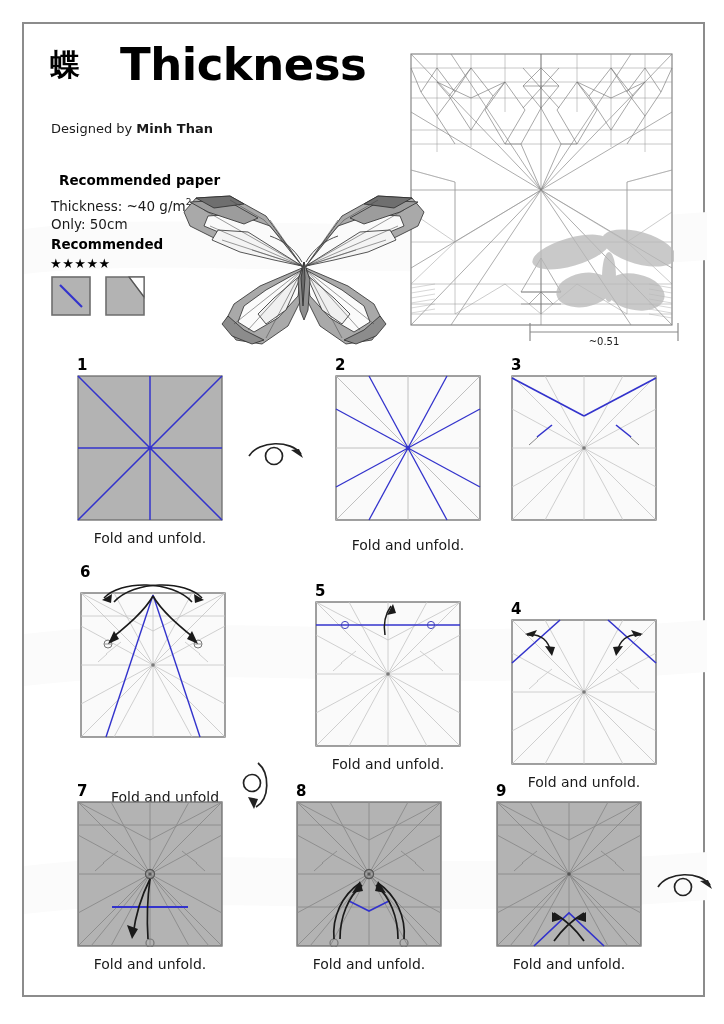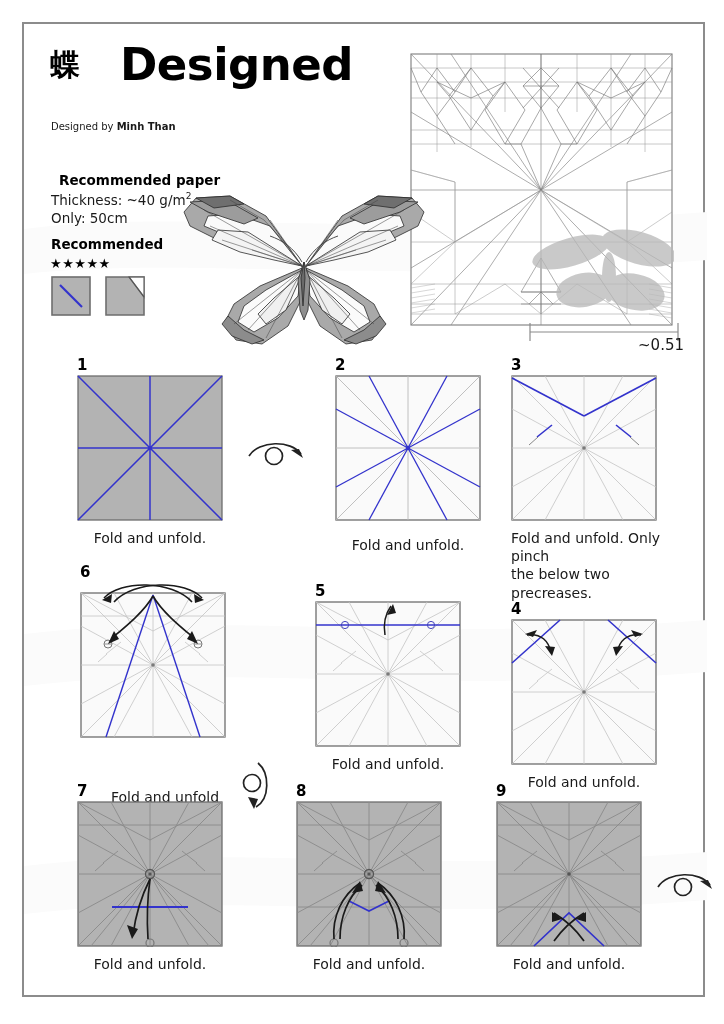--- a/index.html
+++ b/index.html
@@ -43,38 +43,38 @@
     font-size: 45px;
     font-weight: 700;
     letter-spacing: -0.5px;
     color: #000;
     line-height: 1;
   }
   .credits {
     position: absolute;
     left: 27px;
     top: 96px;
-    font-size: 10px;
+    font-size: 13px;
     color: #1a1a1a;
     line-height: 1.33;
   }
   .credits b { font-weight: 700; }
 
   .rec-head {
     position: absolute;
     left: 35px;
     top: 148px;
     font-size: 13.5px;
     font-weight: 700;
     color: #000;
   }
   .rec-lines {
     position: absolute;
     left: 27px;
-    top: 166px;
+    top: 172px;
     font-size: 13.5px;
     color: #1a1a1a;
     line-height: 1.35;
   }
   .rec-lines sup { font-size: 9px; vertical-align: super; }
 
   .diff-head {
     position: absolute;
     left: 27px;
     top: 212px;
@@ -120,22 +120,22 @@
     left: 500px;
     top: 295px;
     width: 160px;
     height: 45px;
   }
   .ratio-label {
     position: absolute;
     left: 500px;
     top: 312px;
     width: 160px;
-    text-align: right;
-    font-size: 15px;
+    text-align: center;
+    font-size: 10px;
     color: #1a1a1a;
   }
 
   
   .step {
     position: absolute;
   }
   .step-num {
     position: absolute;
     font-size: 15px;
@@ -163,21 +163,21 @@
 
 <div id="page">
 
   <svg class="wm" style="left:0;top:0;width:683px;height:975px;" viewBox="0 0 683 975">
     <path d="M0 205 C160 185 330 215 683 188 L683 236 C340 262 170 232 0 250 Z" fill="#fbfbfb"></path>
     <path d="M0 610 C200 586 380 620 683 596 L683 648 C380 672 200 638 0 662 Z" fill="#fbfbfb"></path>
     <path d="M0 842 C200 818 380 852 683 828 L683 876 C380 900 200 866 0 890 Z" fill="#fbfbfb"></path>
   </svg>
 
   <div class="kanji">蝶</div>
-  <div class="title">Designed</div>
+  <div class="title">Thickness</div>
 
   <div class="credits">
     <div><span>Designed by </span><b>Minh Than</b></div>
   </div>
 
   <div class="rec-head">Recommended paper</div>
   <div class="rec-lines">
     <div><span>Thickness: ~40 g/m</span><sup>2</sup></div>
     <div>Only: 50cm</div>
   </div>
@@ -446,22 +446,20 @@
       <line x1="145" y1="3" x2="73" y2="41"></line>
       <line x1="26" y1="62" x2="41" y2="50"></line>
       <line x1="120" y1="62" x2="105" y2="50"></line>
     </g>
     <g stroke="#6a6a6a" stroke-width="0.8">
       <line x1="18" y1="70" x2="27" y2="62"></line>
       <line x1="128" y1="70" x2="119" y2="62"></line>
     </g>
     <circle cx="73" cy="73" r="1.8" fill="#7a7a7a"></circle>
   </svg>
-  <div class="step-cap" style="left:487px;top:505px;width:175px;text-align:left;">Fold and unfold. Only pinch
-the below two precreases.</div>
 
   <div class="step-num" style="left:56px;top:541px;">6</div>
   <svg class="step" style="left:56px;top:548px;width:146px;height:166px;" viewBox="0 0 146 166">
     <rect x="1" y="21" width="144" height="144" fill="#fafafa" stroke="#6e6e6e" stroke-width="1.3"></rect>
     <g stroke="#c4c4c4" stroke-width="0.8">
       <line x1="73" y1="21" x2="73" y2="165"></line>
       <line x1="1" y1="93" x2="145" y2="93"></line>
       <line x1="1" y1="21" x2="145" y2="165"></line>
       <line x1="145" y1="21" x2="1" y2="165"></line>
       <line x1="73" y1="93" x2="34" y2="21"></line>

